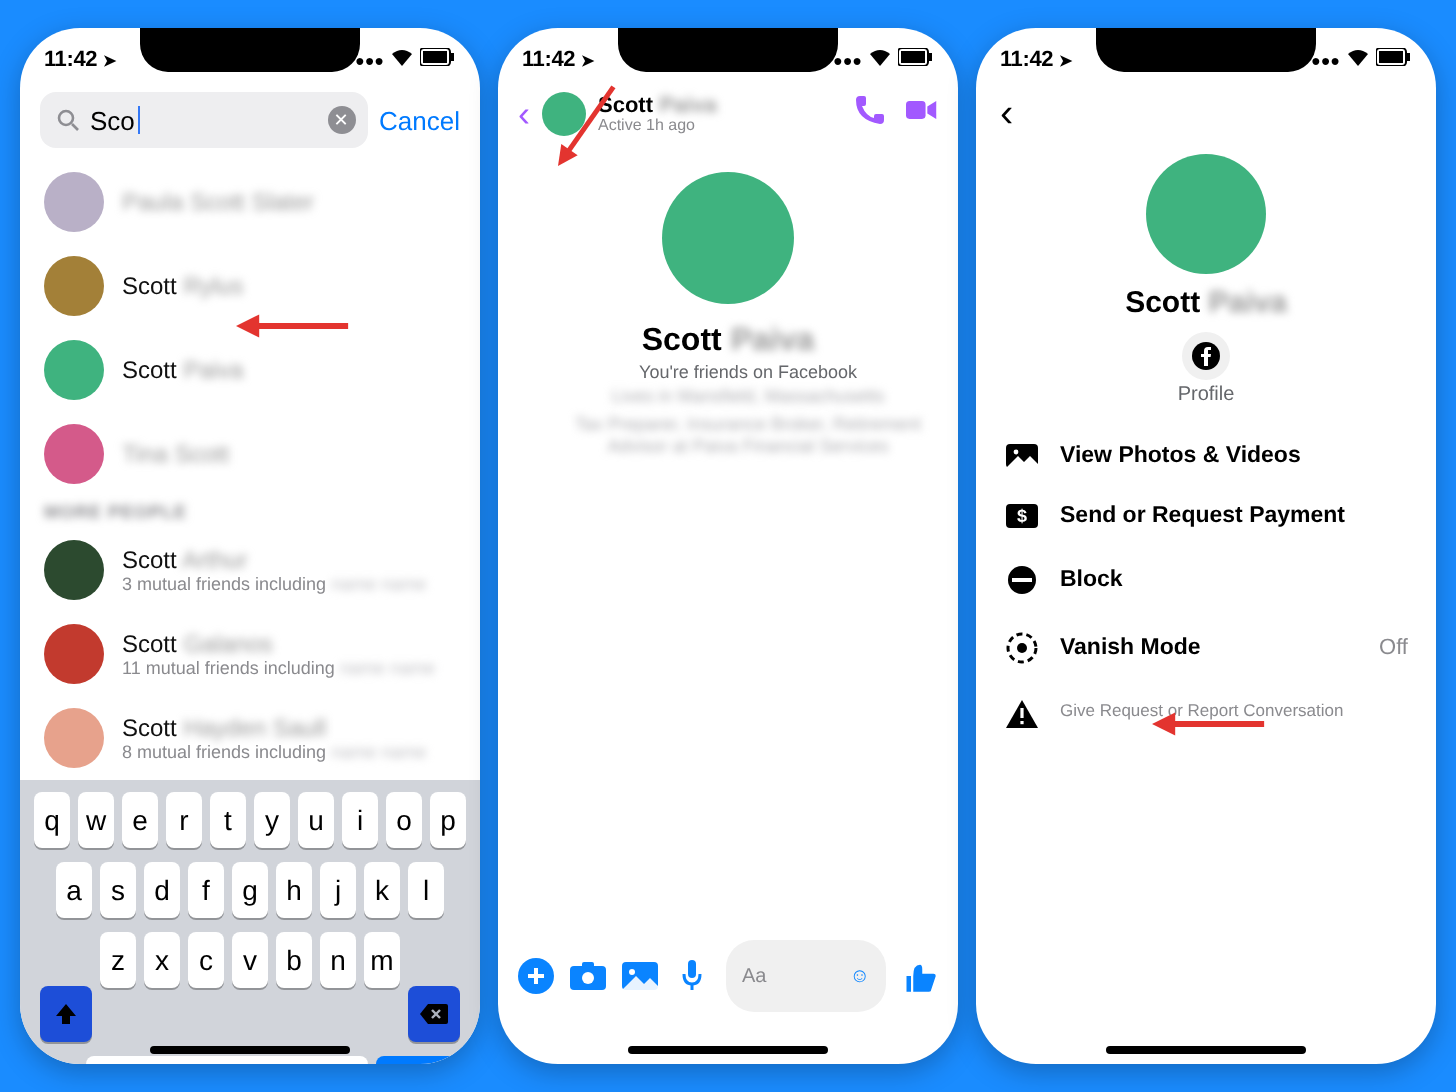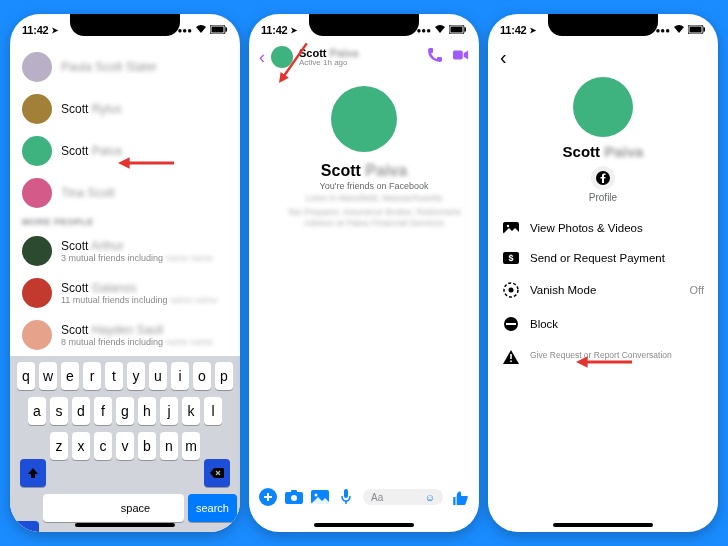--- a/index.html
+++ b/index.html
@@ -149,21 +149,21 @@
   .prof-sub.blur2 { filter: blur(2px); color: #aeaeb2; margin-top: 2px; padding: 0 18px; line-height: 1.3; }
 
   .chat-input-bar {
     display: flex; align-items: center; gap: 8px;
     padding: 6px 10px 26px 10px;
   }
   .cib-icon { color: #0a84ff; width: 18px; height: 18px; display: flex; align-items: center; justify-content: center;}
   .cib-icon svg { width: 18px; height: 18px; }
   .chip-input {
     flex: 1; background: #f0f0f0; border-radius: 14px;
-    height: 16px; display: flex; align-items: center; justify-content: space-between;
+    height: 36px; display: flex; align-items: center; justify-content: space-between;
     padding: 0 8px; font-size: 10px; color: #8a8a8e;
   }
 
   
   .s3-header { padding: 0 12px 4px 12px; }
   .s3-back { font-size: 20px; font-weight: 300; color: #000; }
   .s3-top {
     display: flex; flex-direction: column; align-items: center;
     padding-top: 4px;
   }
@@ -172,21 +172,21 @@
   .s3-profbtn { margin-top: 6px; display: flex; flex-direction: column; align-items: center; }
   .s3-profbtn .circ { width: 24px; height: 24px; border-radius: 50%; background: #f0f0f0; display: flex; align-items: center; justify-content: center;}
   .s3-profbtn .lbl { font-size: 10px; color: #65676b; margin-top: 2px; }
 
   .s3-list { margin-top: 10px; }
   .s3-row {
     display: flex; align-items: center; gap: 10px;
     padding: 9px 14px;
   }
   .s3-row .ic { width: 18px; display: flex; justify-content: center; color: #000; }
-  .s3-row .txt { font-size: 11.5px; color: #000; font-weight: 400; }
+  .s3-row .txt { font-size: 11.5px; color: #000; font-weight: 700; }
   .s3-row .sub { font-size: 8.5px; color: #8a8a8e; font-weight: 400; }
   .s3-row .val { margin-left: auto; font-size: 11px; color: #8a8a8e; }
   .s3-sect {
     font-size: 9px; letter-spacing: 0.5px; color: #8a8a8e; font-weight: 600;
     padding: 6px 14px 2px 14px;
   }
 </style>
 </head>
 <body>
 
@@ -207,20 +207,32 @@
       <span>
         <svg width="18" height="9" viewBox="0 0 18 9">
             <rect x="0" y="0" width="15" height="9" rx="2" fill="none" stroke="#000" stroke-width="1"></rect>
             <rect x="1.5" y="1.5" width="12" height="6" fill="#000"></rect>
             <rect x="15.5" y="2.5" width="1.5" height="4" fill="#000"></rect>
           </svg>
       </span>
     </div>
   </div>
 
+  <div class="searchbar">
+    <div class="search-input-wrap">
+      <svg width="12" height="12" viewBox="0 0 12 12">
+          <circle cx="5" cy="5" r="3.5" fill="none" stroke="#8e8e93" stroke-width="1.3"></circle>
+          <line x1="8" y1="8" x2="11" y2="11" stroke="#8e8e93" stroke-width="1.3"></line>
+        </svg>
+      <span class="search-text">Sco</span>
+      <span class="search-text" style="border-left:1.5px solid #3478f6;height:14px;margin-left:-3px"></span>
+      <span class="search-clear">✕</span>
+    </div>
+    <span class="cancel-btn">Cancel</span>
+  </div>
 
   <div class="contact-list">
     <div class="contact-row">
       <div class="avatar" style="background:#b9b0c7"></div>
       <div class="contact-text">
           <span class="contact-name blur">Paula Scott Slater</span>
         </div>
     </div>
     <div class="contact-row">
       <div class="avatar" style="background:#a38038"></div>
@@ -479,35 +491,35 @@
             <text x="8" y="9" text-anchor="middle" font-size="9" fill="#fff" font-weight="bold">$</text>
           </svg>
         </span>
       <span class="txt">Send or Request Payment</span>
     </div>
 
 
     <div class="s3-row">
       <span class="ic">
           <svg width="16" height="16" viewBox="0 0 16 16">
+            <circle cx="8" cy="8" r="7" fill="#000"></circle>
+            <rect x="3" y="7" width="10" height="2" fill="#fff"></rect>
+          </svg>
+        </span>
+      <span class="txt">Block</span>
+    </div>
+    <div class="s3-row">
+      <span class="ic">
+          <svg width="16" height="16" viewBox="0 0 16 16">
             <circle cx="8" cy="8" r="7" fill="none" stroke="#000" stroke-width="1.5" stroke-dasharray="3 2"></circle>
             <circle cx="8" cy="8" r="2.5" fill="#000"></circle>
           </svg>
         </span>
       <span class="txt">Vanish Mode</span>
       <span class="val">Off</span>
-    </div>
-    <div class="s3-row">
-      <span class="ic">
-          <svg width="16" height="16" viewBox="0 0 16 16">
-            <circle cx="8" cy="8" r="7" fill="#000"></circle>
-            <rect x="3" y="7" width="10" height="2" fill="#fff"></rect>
-          </svg>
-        </span>
-      <span class="txt">Block</span>
     </div>
     <div class="s3-row" style="align-items:flex-start">
       <span class="ic">
           <svg width="16" height="14" viewBox="0 0 16 14">
             <path d="M8 0 L16 14 H0 Z" fill="#000"></path>
             <rect x="7.2" y="4" width="1.6" height="5" fill="#fff"></rect>
             <rect x="7.2" y="10.5" width="1.6" height="1.6" fill="#fff"></rect>
           </svg>
         </span>
       <span>

